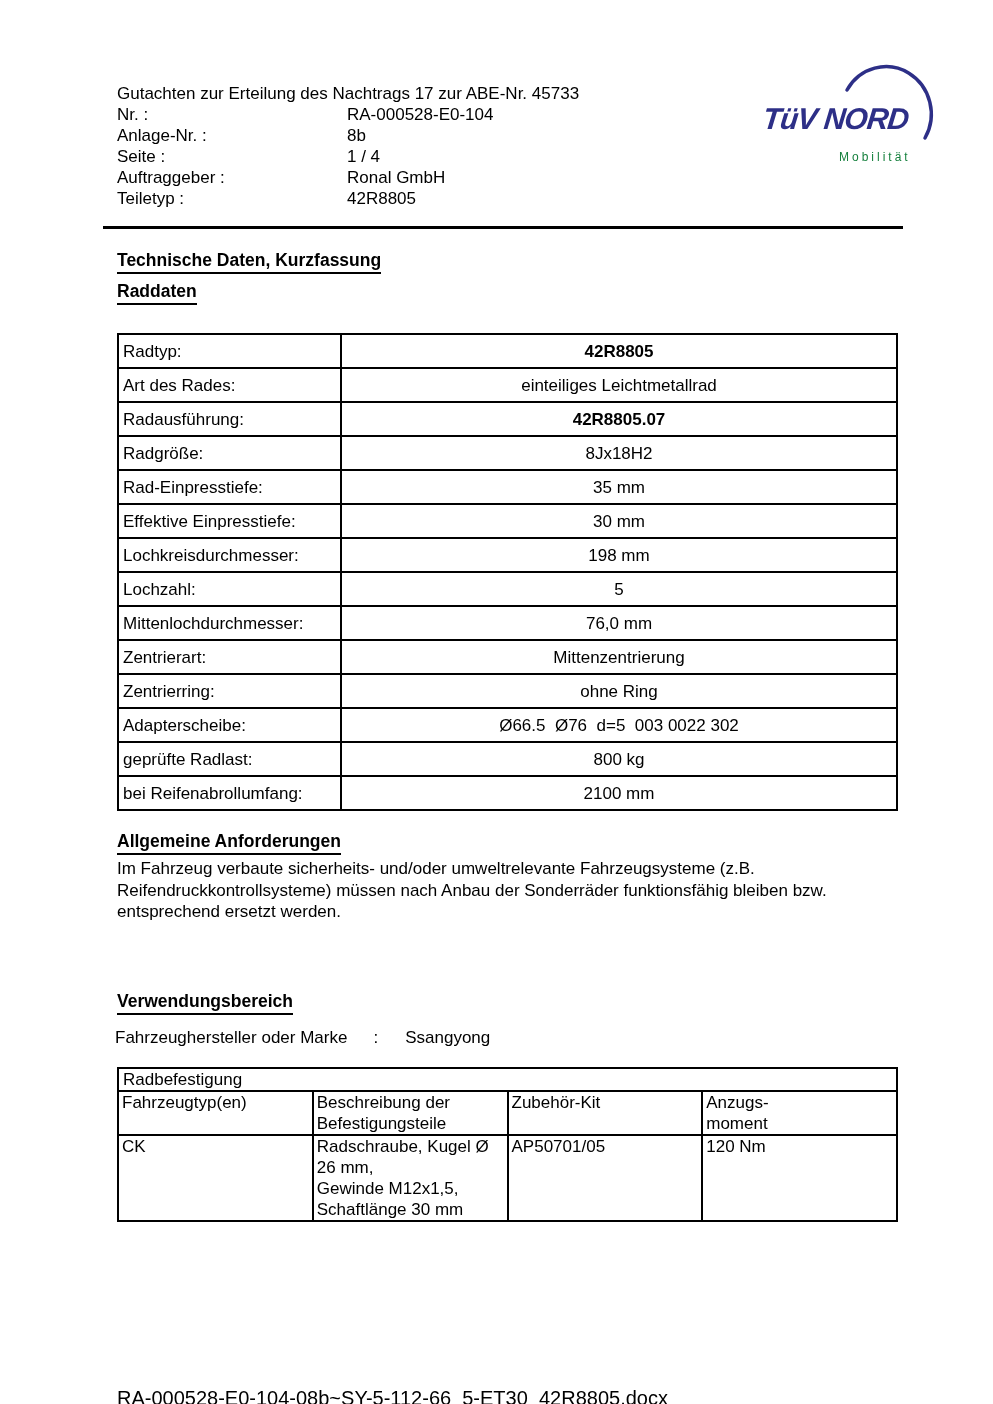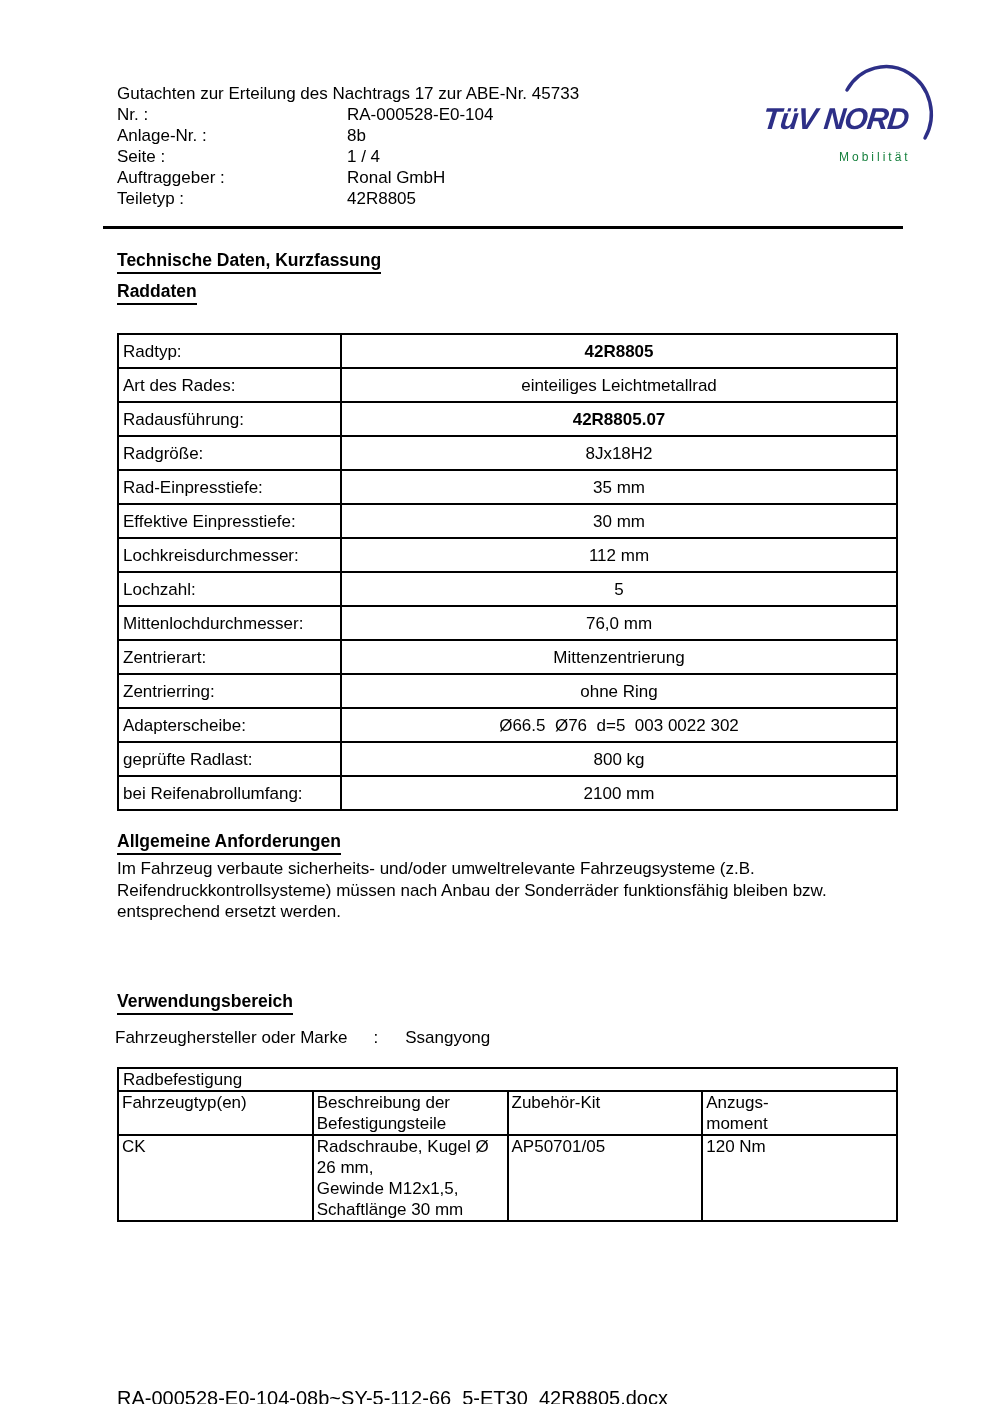--- a/index.html
+++ b/index.html
@@ -137,21 +137,21 @@
       <tr>
         <td class="lbl">Rad-Einpresstiefe:</td>
         <td class="val">35 mm</td>
       </tr>
       <tr>
         <td class="lbl">Effektive Einpresstiefe:</td>
         <td class="val">30 mm</td>
       </tr>
       <tr>
         <td class="lbl">Lochkreisdurchmesser:</td>
-        <td class="val">112 mm</td>
+        <td class="val">198 mm</td>
       </tr>
       <tr>
         <td class="lbl">Lochzahl:</td>
         <td class="val">5</td>
       </tr>
       <tr>
         <td class="lbl">Mittenlochdurchmesser:</td>
         <td class="val">76,0 mm</td>
       </tr>
       <tr>

